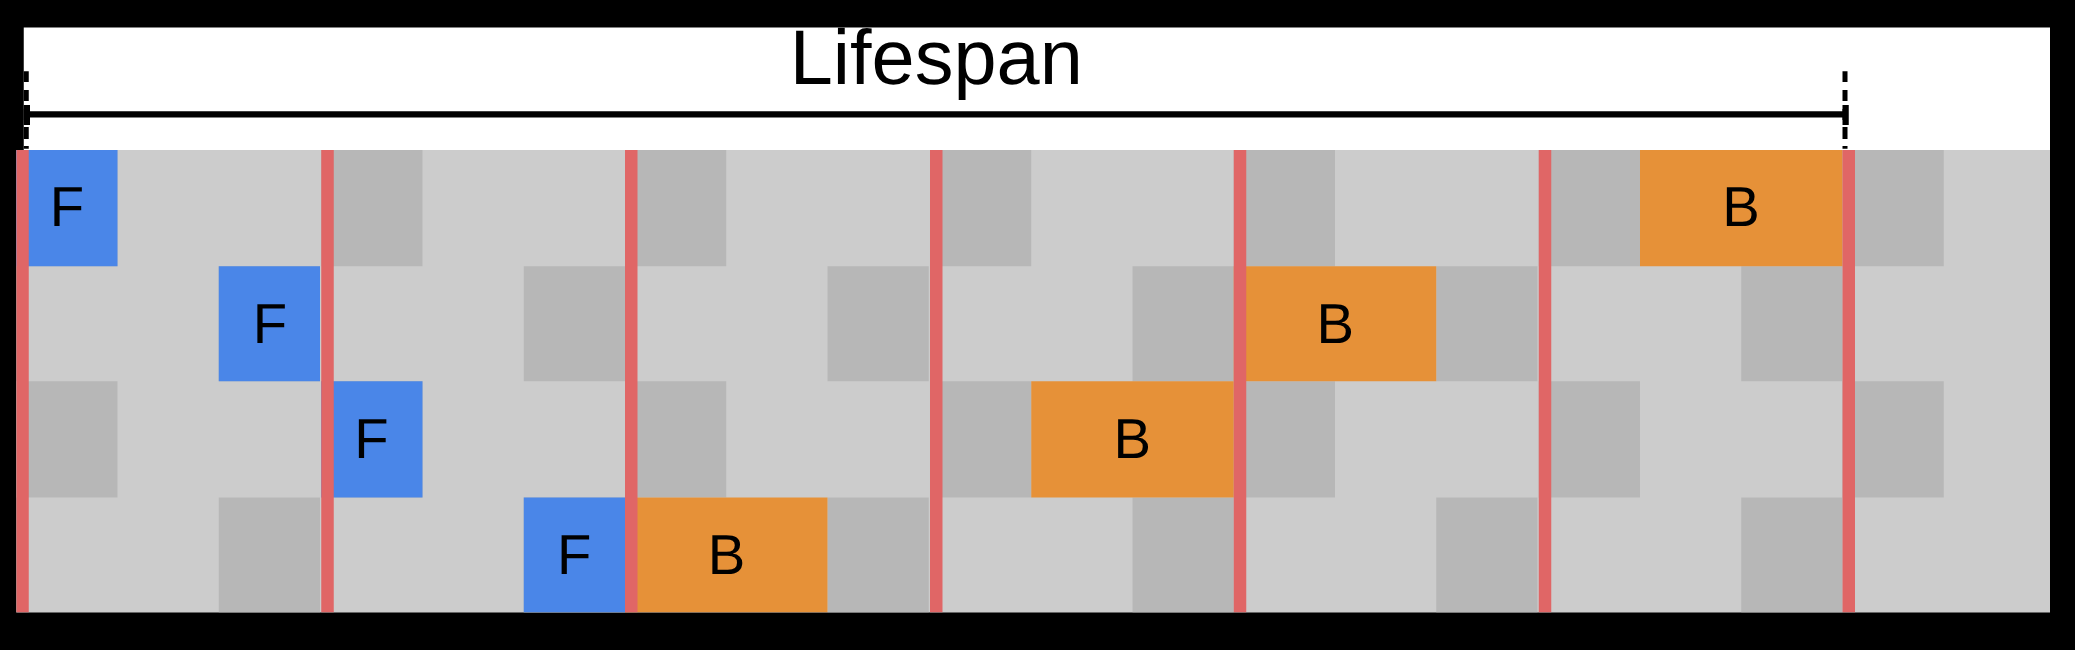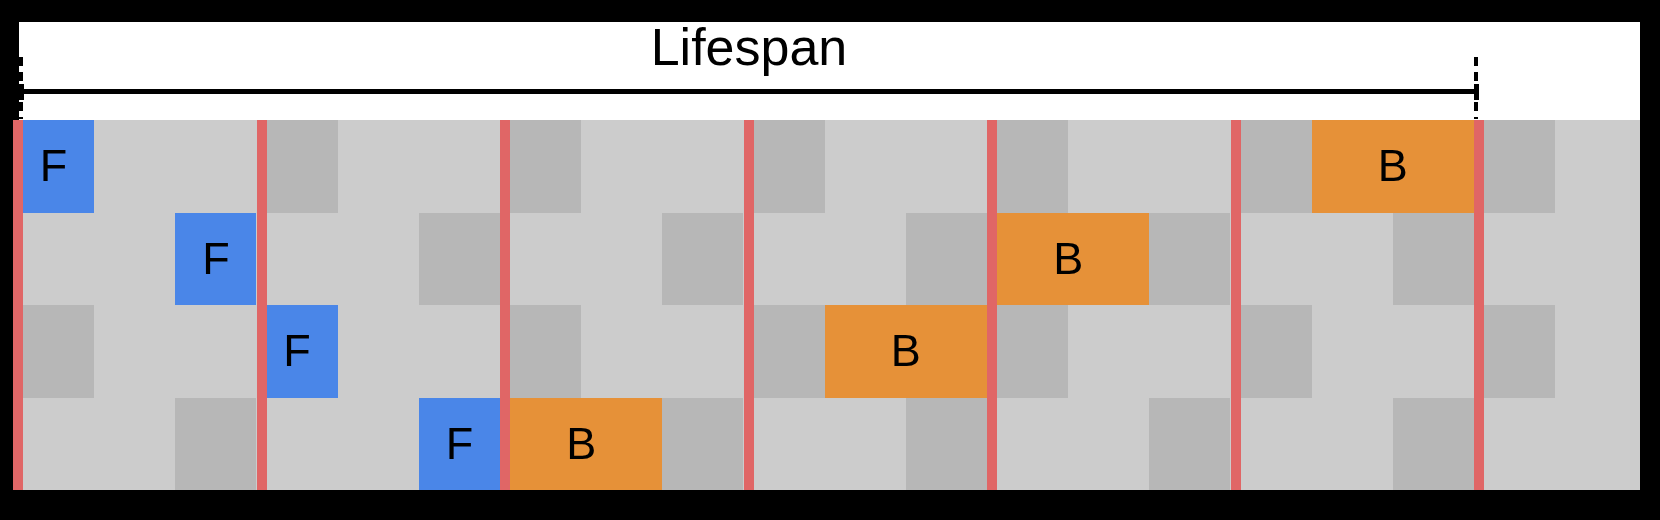--- a/index.html
+++ b/index.html
@@ -15,21 +15,21 @@
   .title-strip {
     position: absolute;
     left: 19px; top: 22px; width: 1621px; height: 98px;
     background: var(--background, #fff);
   }
 
   .lifespan-title {
     position: absolute;
     left: 21px; top: 20px; width: 1456px;
     text-align: center;
-    font-size: 52px; line-height: 54px;
+    font-size: 62px; line-height: 54px;
     color: var(--text, #000);
     white-space: nowrap;
   }
 
   .bracket-line {
     position: absolute;
     left: 21px; top: 89px; width: 1456px; height: 5px;
     background: var(--text, #000);
   }
   .bracket-tick {

